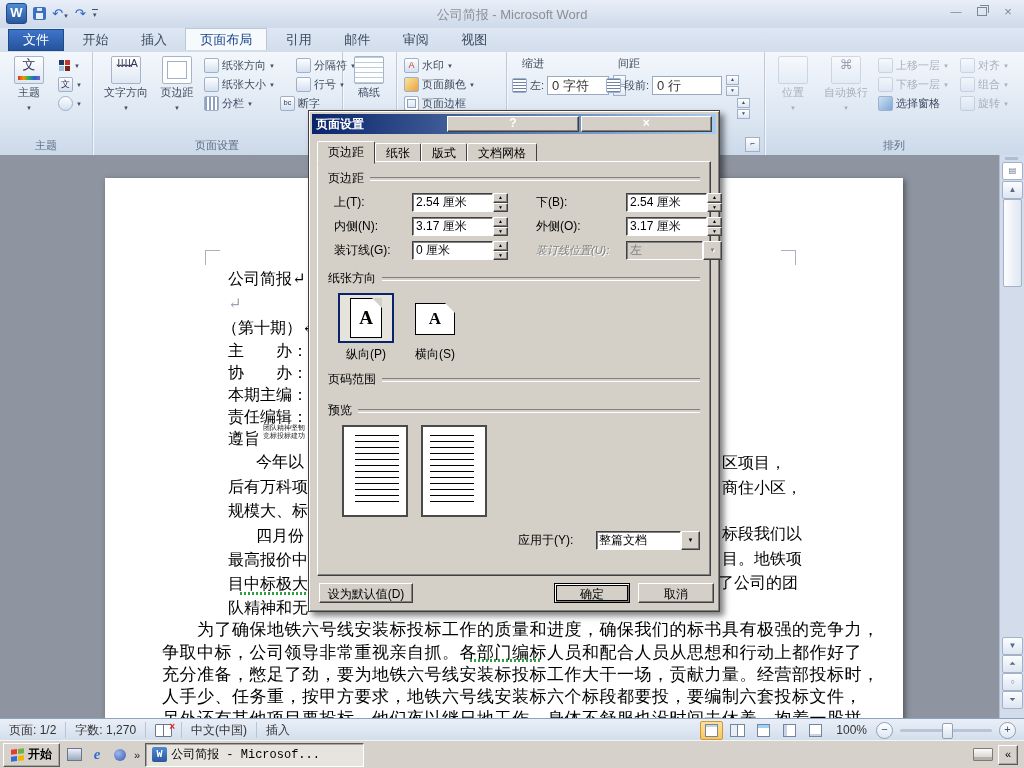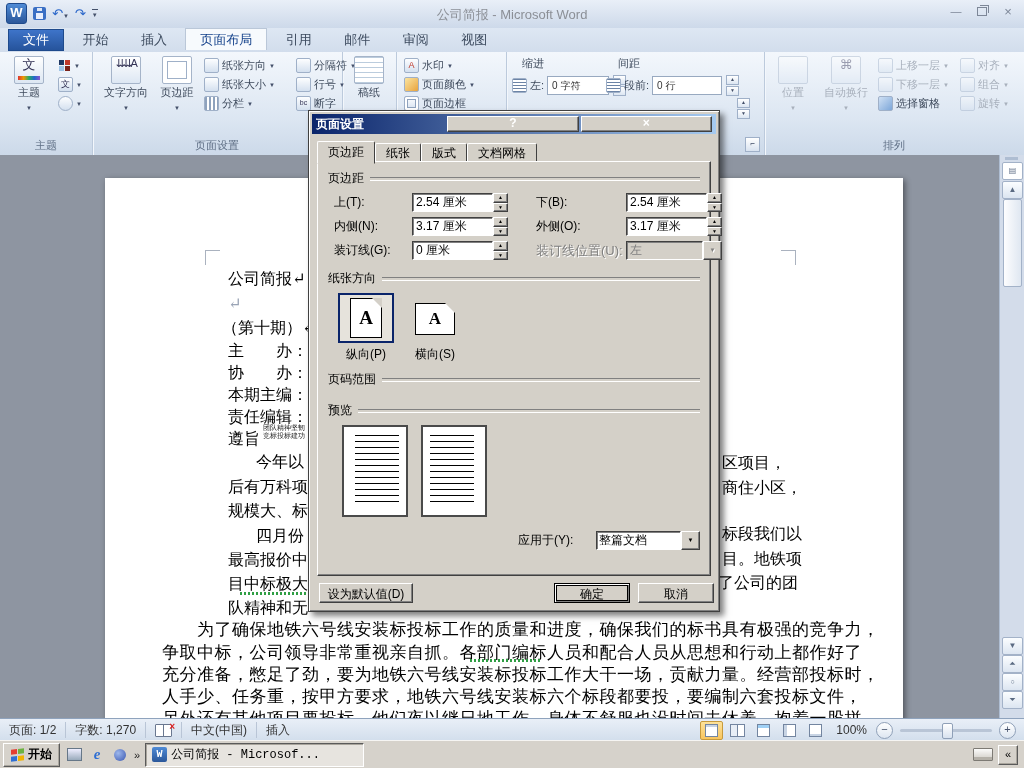--- a/index.html
+++ b/index.html
@@ -31,21 +31,21 @@
     background:linear-gradient(#f3f7fc,#dce6f2 65%,#ccd9e9);border-bottom:1px solid #94a8c3;}
   .rgroup{position:absolute;top:0;height:100%;border-right:1px solid #bccadc;box-shadow:1px 0 0 #f3f7fc;}
   .glabel{position:absolute;bottom:2px;left:0;right:0;text-align:center;font-size:11px;color:#5e6e84;}
   .bigbtn{position:absolute;width:46px;text-align:center;font-size:11px;color:#3e4a5c;line-height:1.25;}
   .bigico{width:28px;height:26px;margin:0 auto 2px;background:linear-gradient(#ffffff,#dde7f3);
     border:1px solid #a5b4c9;border-radius:2px;position:relative;font-size:13px;color:#335;}
   .sbtn{position:absolute;height:17px;display:flex;align-items:center;gap:3px;font-size:11px;color:#3e4a5c;white-space:nowrap;}
   .sico{width:13px;height:13px;background:linear-gradient(#fdfeff,#d4e0ef);border:1px solid #9fb0c8;border-radius:2px;flex:none;}
   .dis{color:#a8b0bc;}
   .dis .sico,.dis .bigico{opacity:.45;}
-  .vfield{height:17px;background:#fff;border:1px solid #98a9c0;font-size:10px;color:#333;
+  .vfield{height:17px;background:#fff;border:1px solid #98a9c0;font-size:13px;color:#333;
     display:inline-flex;align-items:center;padding:0 4px;}
   .spin{display:inline-flex;flex-direction:column;gap:1px;margin-left:1px;}
   .spin b{width:11px;height:8px;background:linear-gradient(#fff,#dce6f2);border:1px solid #9fb0c8;
     font-size:5px;line-height:7px;text-align:center;color:#44506a;font-weight:normal;}
   .launcher{position:absolute;width:13px;height:13px;background:linear-gradient(#fff,#d9e3f0);
     border:1px solid #9fb0c8;font-size:8px;line-height:11px;text-align:center;color:#44506a;}
   .rainbow{position:absolute;left:3px;bottom:3px;right:3px;height:4px;
     background:linear-gradient(90deg,#d33,#e90,#2a6,#26c,#85c);}
   .grid4{position:relative;width:11px;height:11px;margin:1px;}
   .grid4 i{position:absolute;width:5px;height:5px;}
@@ -235,21 +235,21 @@
       <div class="sbtn" style="left:204px;top:5px;">
         <span class="sico"></span>
         <span>分隔符</span>
           <span class="caret">▼</span>
       </div>
       <div class="sbtn" style="left:204px;top:24px;">
         <span class="sico"></span>
         <span>行号</span>
           <span class="caret">▼</span>
       </div>
-      <div class="sbtn" style="left:204px;top:43px;">
+      <div class="sbtn" style="left:188px;top:43px;">
         <span class="sico" style="text-align:center;font-size:7px;line-height:11px;color:#335;">bc</span>
         <span>断字</span>
       </div>
       <div class="glabel">页面设置</div>
     </div>
 
     <div class="rgroup" style="left:342px;width:54px;">
       <div class="bigbtn" style="left:4px;top:4px;">
         <div class="bigico" style="background:#fff repeating-linear-gradient(180deg,#bcd 0 1px,transparent 1px 5px);"></div>
         <span>稿纸</span>
@@ -456,21 +456,21 @@
 
         <span>装订线(G):</span>
         <span class="fldwrap">
             <span class="fld grow">0 厘米</span>
             <span class="dspin">
               <b>▲</b>
               <b>▼</b>
             </span>
           </span>
         <span></span>
-        <span class="disab" style="font-size:13px;">装订线位置(U):</span>
+        <span class="disab" style="font-size:11px;font-style:italic;">装订线位置(U):</span>
         <span class="fldwrap">
             <span class="fld grow off">左</span>
             <span class="ddrop disab">▼</span>
           </span>
       </div>
 
       <div class="sect" style="margin-top:10px;">
           <span>纸张方向</span>
           <span class="line"></span>
         </div>

